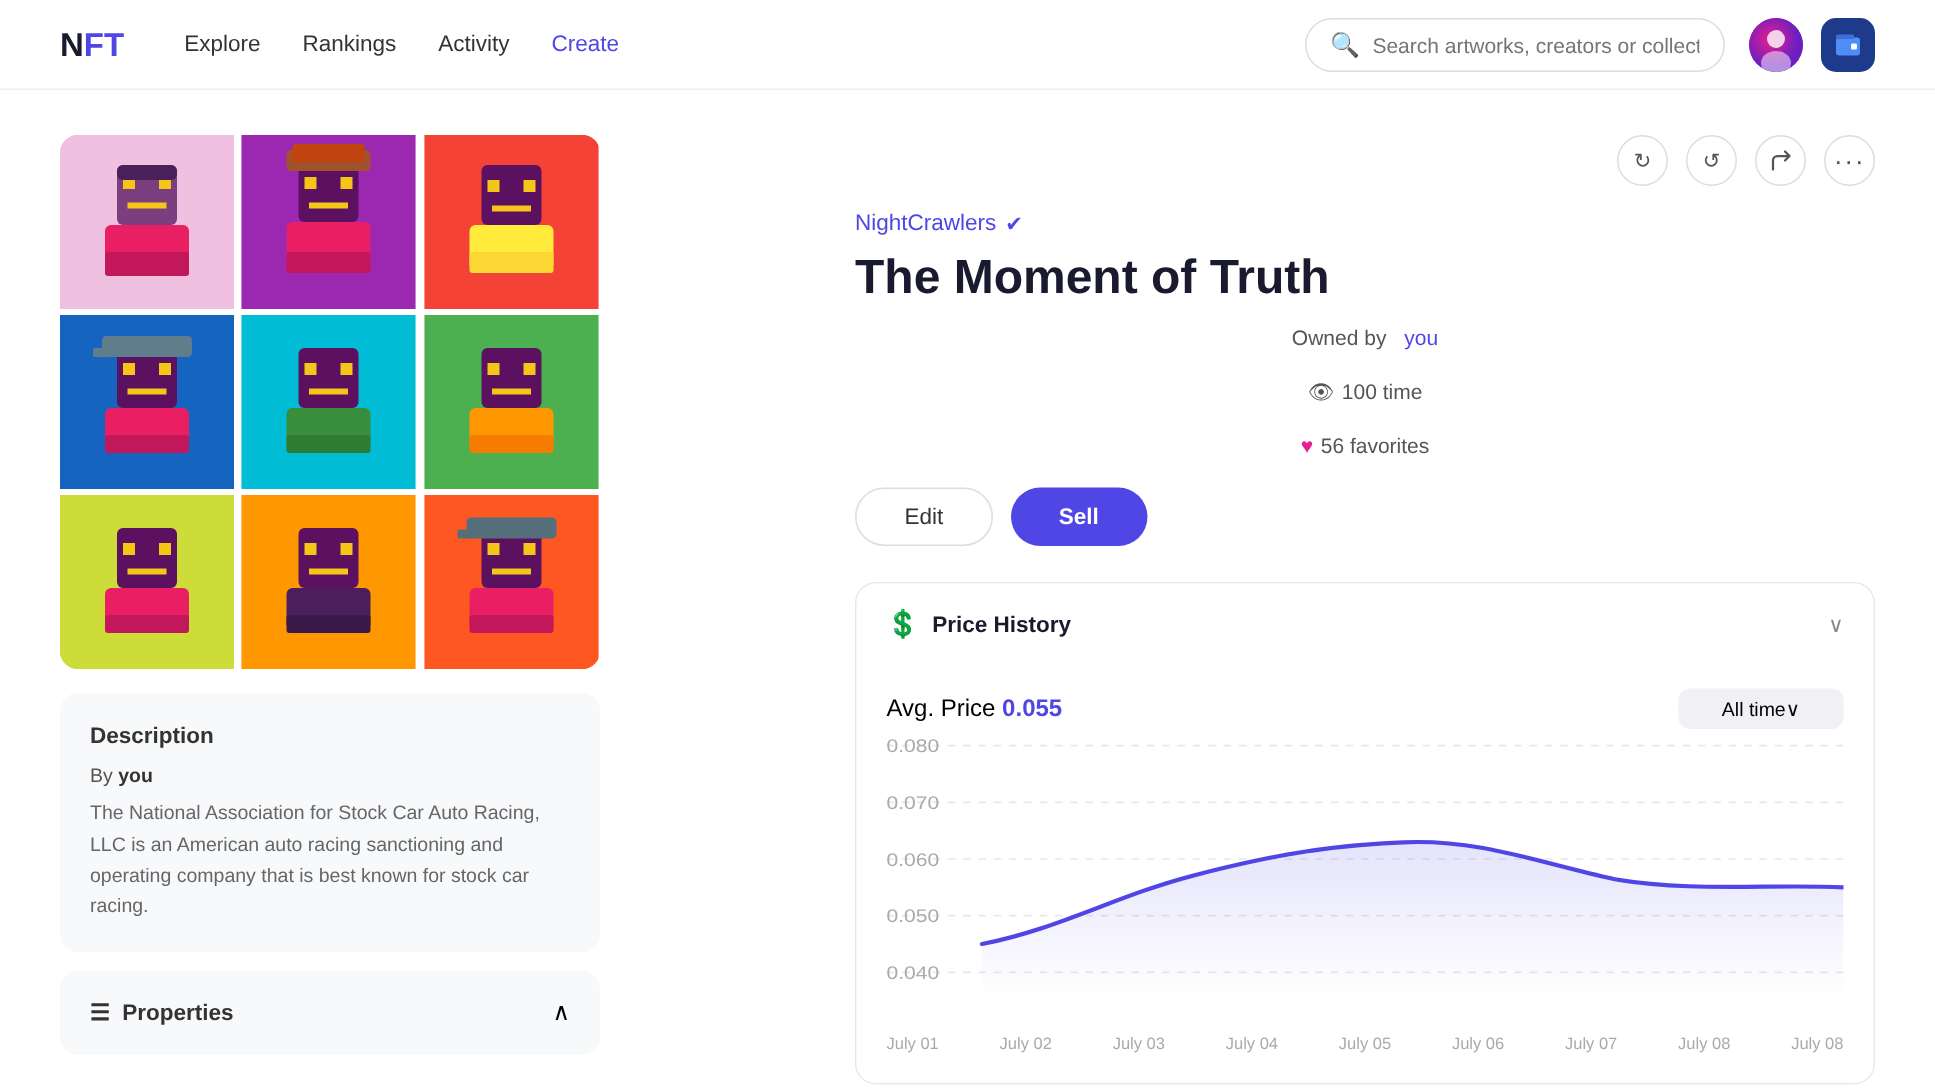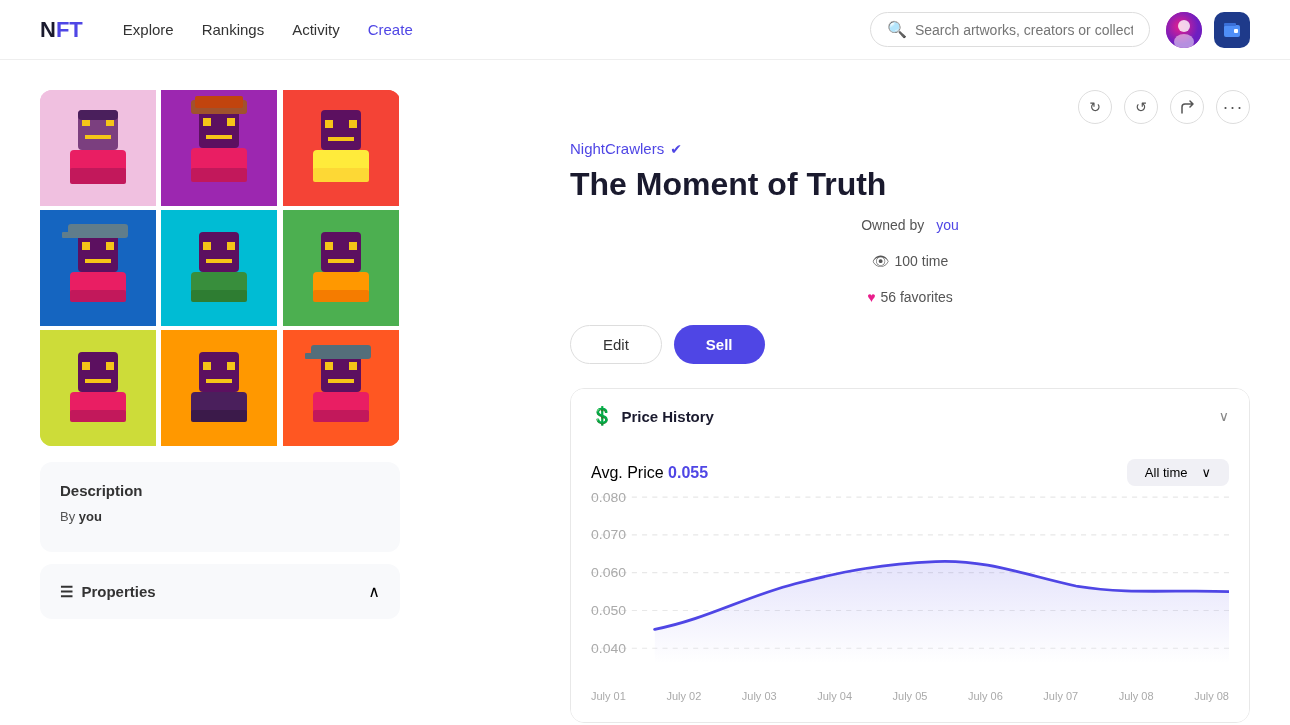--- a/index.html
+++ b/index.html
@@ -106,22 +106,22 @@
       padding: 16px 20px; cursor: pointer; background: #fff;
     }
     .section-header-left { display: flex; align-items: center; gap: 8px; font-size: 15px; font-weight: 600; color: #1a1a2e; }
     .section-chevron { color: #888; font-size: 14px; }
 
     .price-history-body { padding: 16px 20px 20px; background: #fff; }
 
     .avg-row { display: flex; align-items: center; justify-content: space-between; }
     .avg-value { color: #4f46e5; font-weight: 600; }
     .time-select {
-      display: flex; align-items: center; gap: 14px; background: #f0f0f5;
-      border-radius: 8px; padding: 6px 18px; font-size: 13px; font-weight: 500; cursor: pointer;
+      display: flex; align-items: center; gap: 0; background: #f0f0f5;
+      border-radius: 8px; padding: 6px 29px; font-size: 13px; font-weight: 500; cursor: pointer;
     }
 
     
     .chart-container { position: relative; width: 100%; height: 200px; }
     .chart-svg { width: 100%; height: 100%; }
     .x-axis-labels { display: flex; justify-content: space-between; padding: 4px 0 0; font-size: 11px; color: #aaa; }
 
     
     .listings-section { border: 1px solid #e8e8e8; border-radius: 14px; overflow: hidden; }
     .listings-header { display: flex; align-items: center; justify-content: space-between; padding: 16px 20px; background: #fff; cursor: pointer; }
@@ -286,20 +286,21 @@
           <rect x="30" y="80" width="56" height="12" rx="2" fill="#c2185b"></rect>
         </svg>
       </div>
     </div>
 
     <div class="description-box">
       <div class="desc-title">Description</div>
       <div class="desc-by">
         By <strong>you</strong>
       </div>
+      <div class="desc-text">The National Association for Stock Car Auto Racing, LLC is an American auto racing sanctioning and operating company that is best known for stock car racing.</div>
     </div>
 
     <div class="properties-box">
       <div class="properties-header">
         <div class="properties-title">
           <span>☰</span>
           <span>Properties</span>
         </div>
         <span>∧</span>
       </div>

